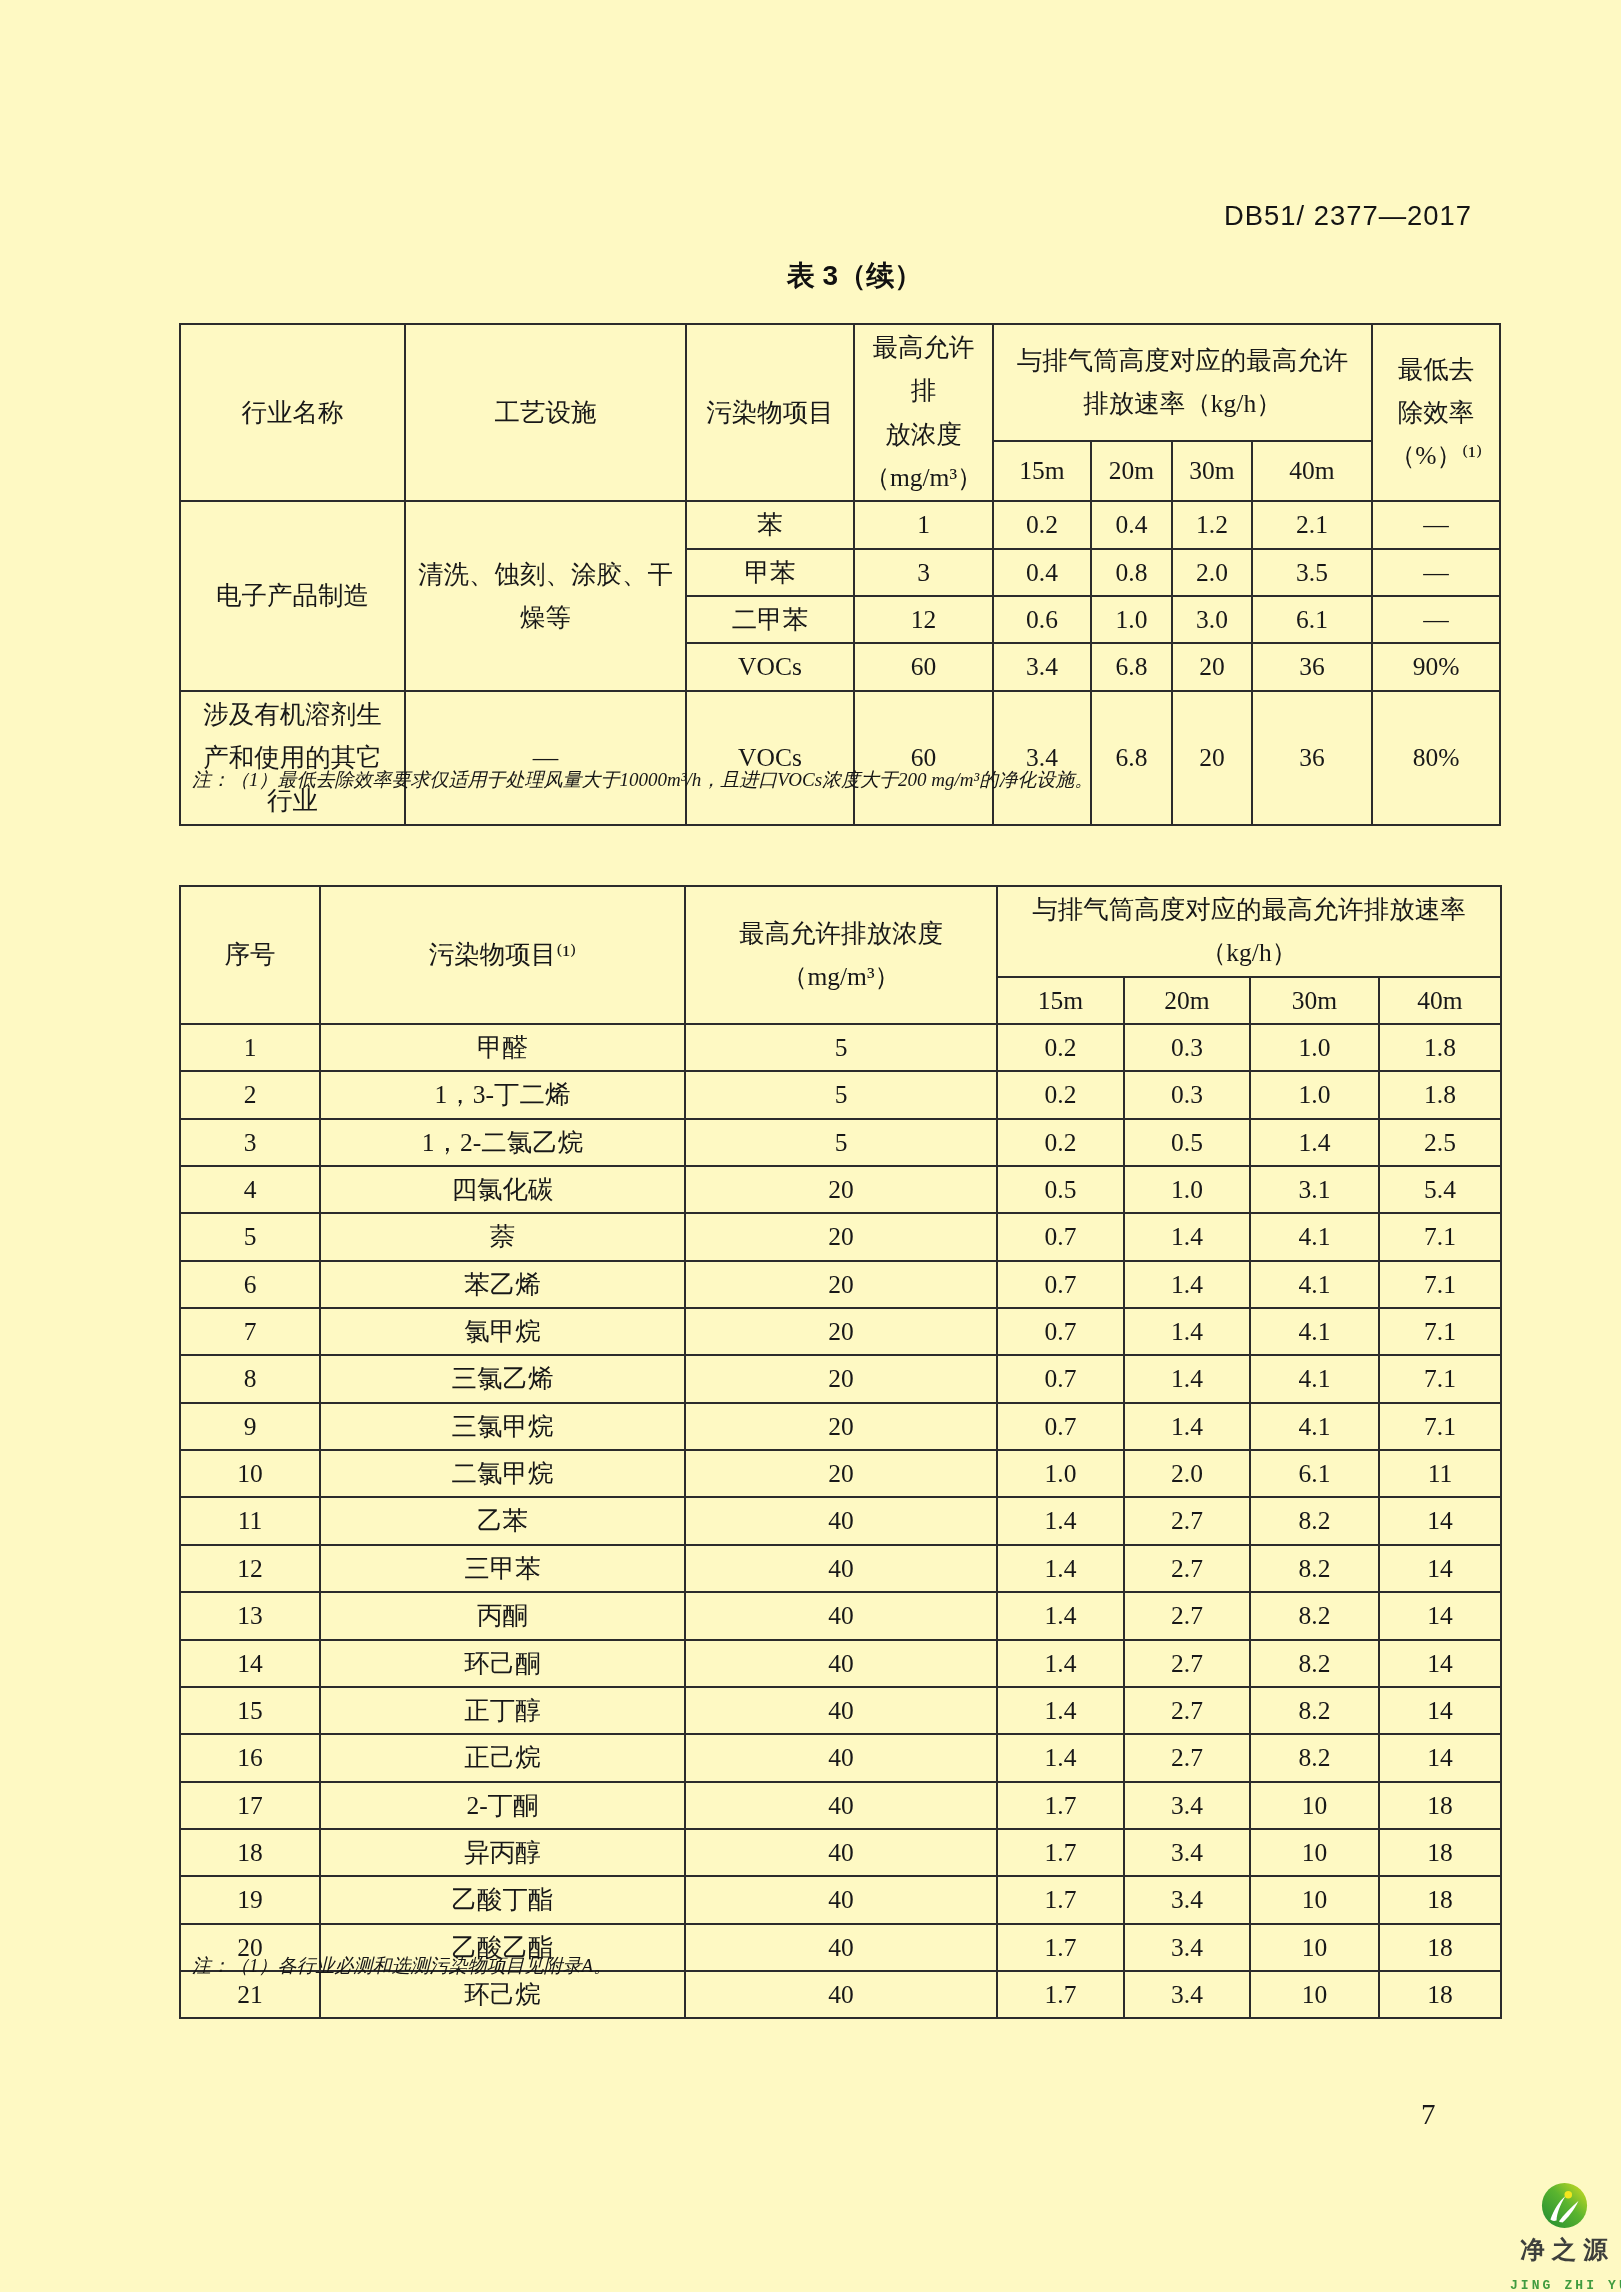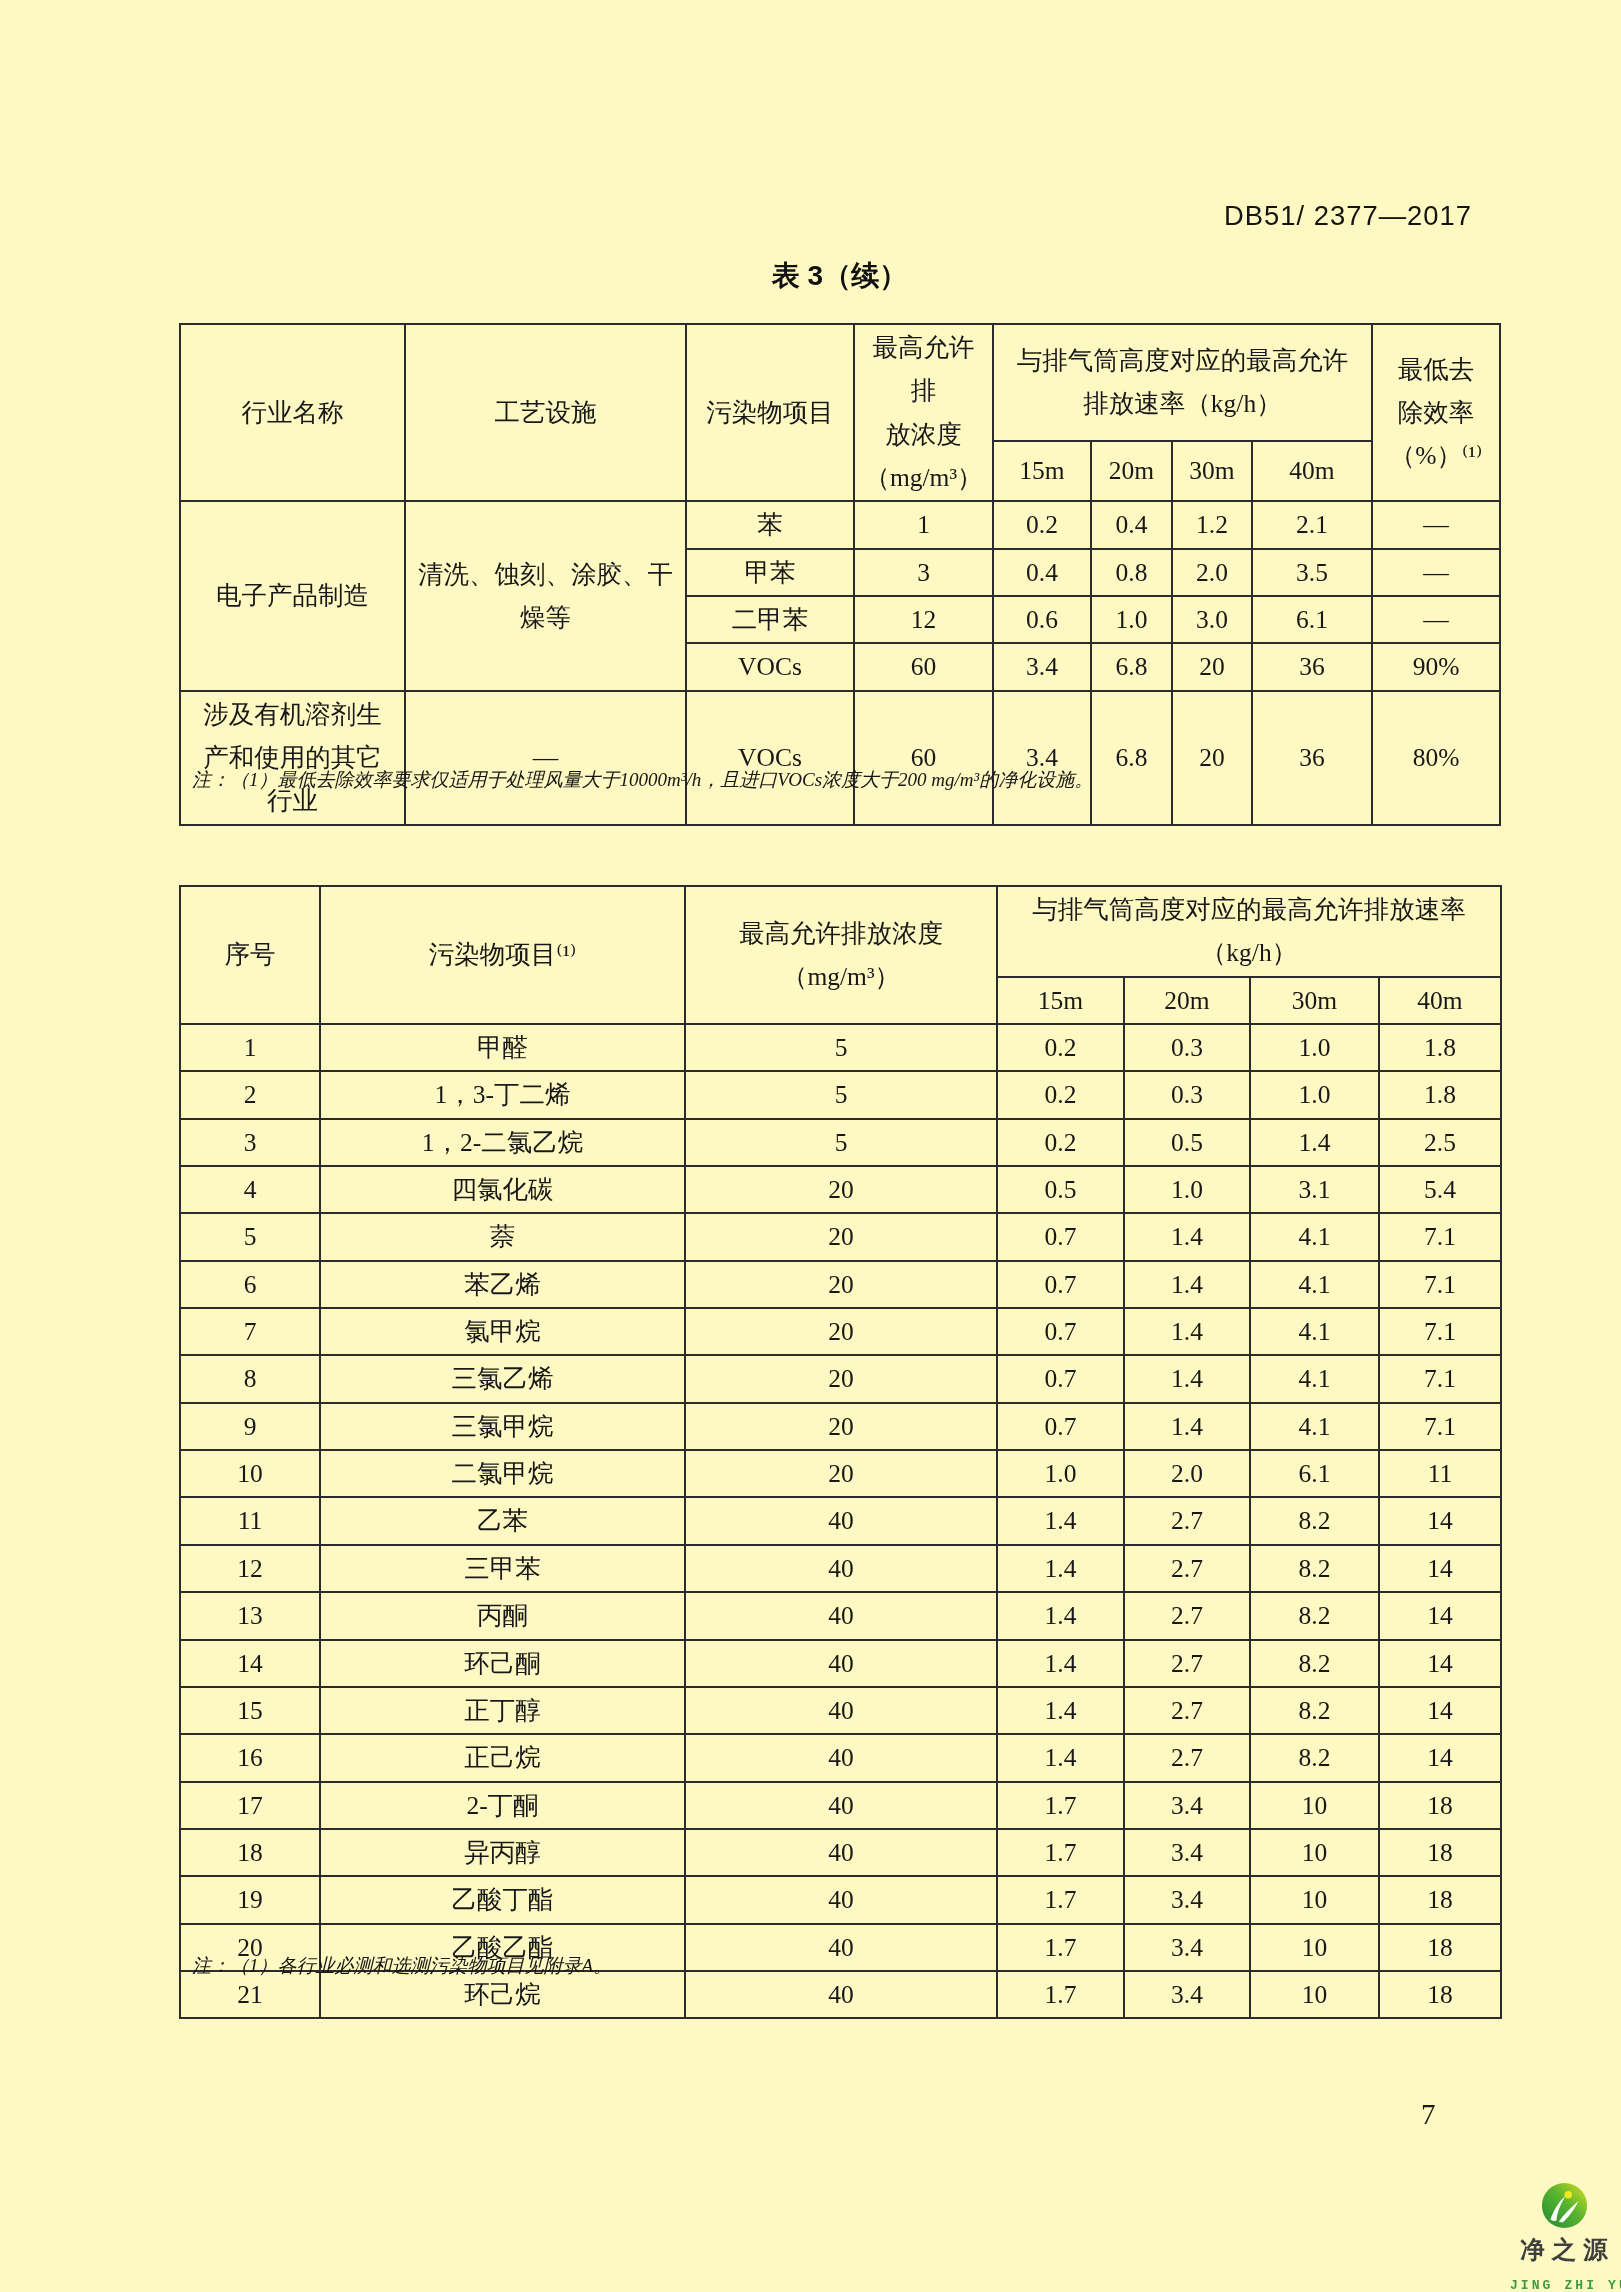--- a/index.html
+++ b/index.html
@@ -8,21 +8,21 @@
     position:relative; width:1621px; height:2293px; margin:0 auto;
     background:#fef9c3; overflow:hidden;
     font-family:"Liberation Serif","DejaVu Serif",serif; color:#1c1c1c;
   }
   .std-num {
     position:absolute; top:200px; right:149px;
     font-family:"Liberation Sans","DejaVu Sans",sans-serif;
     font-size:27.4px; letter-spacing:1px; color:#141414;
   }
   .tbl-title {
-    position:absolute; left:179px; width:1321px; text-align:center;
+    position:absolute; left:194px; width:1321px; text-align:center;
     font-family:"Liberation Sans","DejaVu Sans",sans-serif;
     font-weight:bold; color:#111;
   }
   #t3-title { top:257px; font-size:28px; }
   #t4-title { top:834px; font-size:28px; }
   table.std {
     position:absolute; left:179px; width:1321px;
     border-collapse:collapse; table-layout:fixed;
     border:2.9px solid #2c2c2c;
   }

